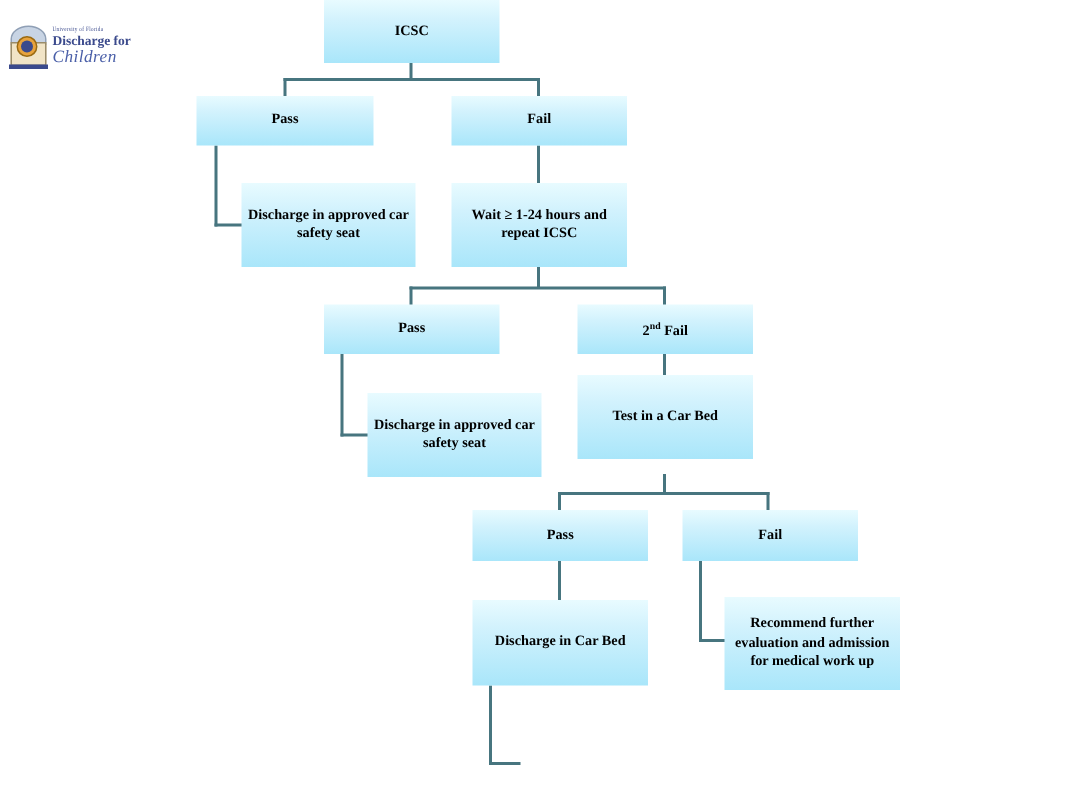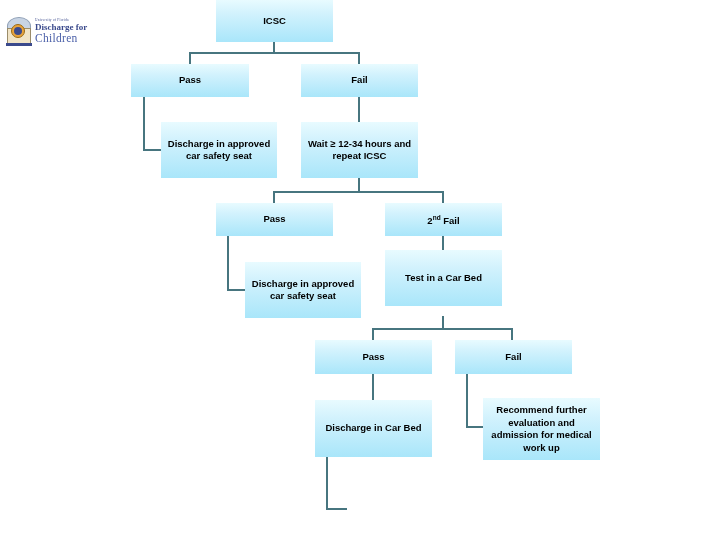--- a/index.html
+++ b/index.html
@@ -102,41 +102,42 @@
     white-space: nowrap;
     line-height: 10px;
   }
   #logo-child {
     font-size: 11.5px;
     color: #4a5fa8;
     font-family: "Liberation Serif", serif;
     white-space: nowrap;
     line-height: 12px;
     letter-spacing: .3px;
+    font-style: italic;
   }
 
   
   .conn {
     position: absolute;
     background: #47757f;
   }
 
   
   .node {
     position: absolute;
     box-sizing: border-box;
     background: linear-gradient(to bottom, #e8fbff 0%, #d2f2fd 32%, #a9e6fa 100%);
     display: flex;
     align-items: center;
     justify-content: center;
     text-align: center;
     color: #000000;
     font-size: 9.5px;
     font-weight: bold;
-    font-family: Liberation Sans, sans-serif;
+    font-family: Liberation Serif, serif;
     line-height: 12.5px;
     padding: 2px 4px;
   }
   .node span { display: block; }
   sup { font-size: 6.5px; vertical-align: super; }
 </style>
 </head>
 <body>
 
 <div id="canvas">
@@ -199,21 +200,21 @@
 
   <div class="node" style="left:301px; top:64px; width:117px; height:33px;">
     <span>Fail</span>
   </div>
 
   <div class="node" style="left:161px; top:122px; width:116px; height:56px;">
     <span>Discharge in approved car safety seat</span>
   </div>
 
   <div class="node" style="left:301px; top:122px; width:117px; height:56px;">
-    <span>Wait ≥ 12-34 hours and repeat ICSC</span>
+    <span>Wait ≥ 1-24 hours and repeat ICSC</span>
   </div>
 
   <div class="node" style="left:216px; top:203px; width:117px; height:33px;">
     <span>Pass</span>
   </div>
 
   <div class="node" style="left:385px; top:203px; width:117px; height:33px;">
     <span>2<sup>nd</sup> Fail</span>
   </div>
 

